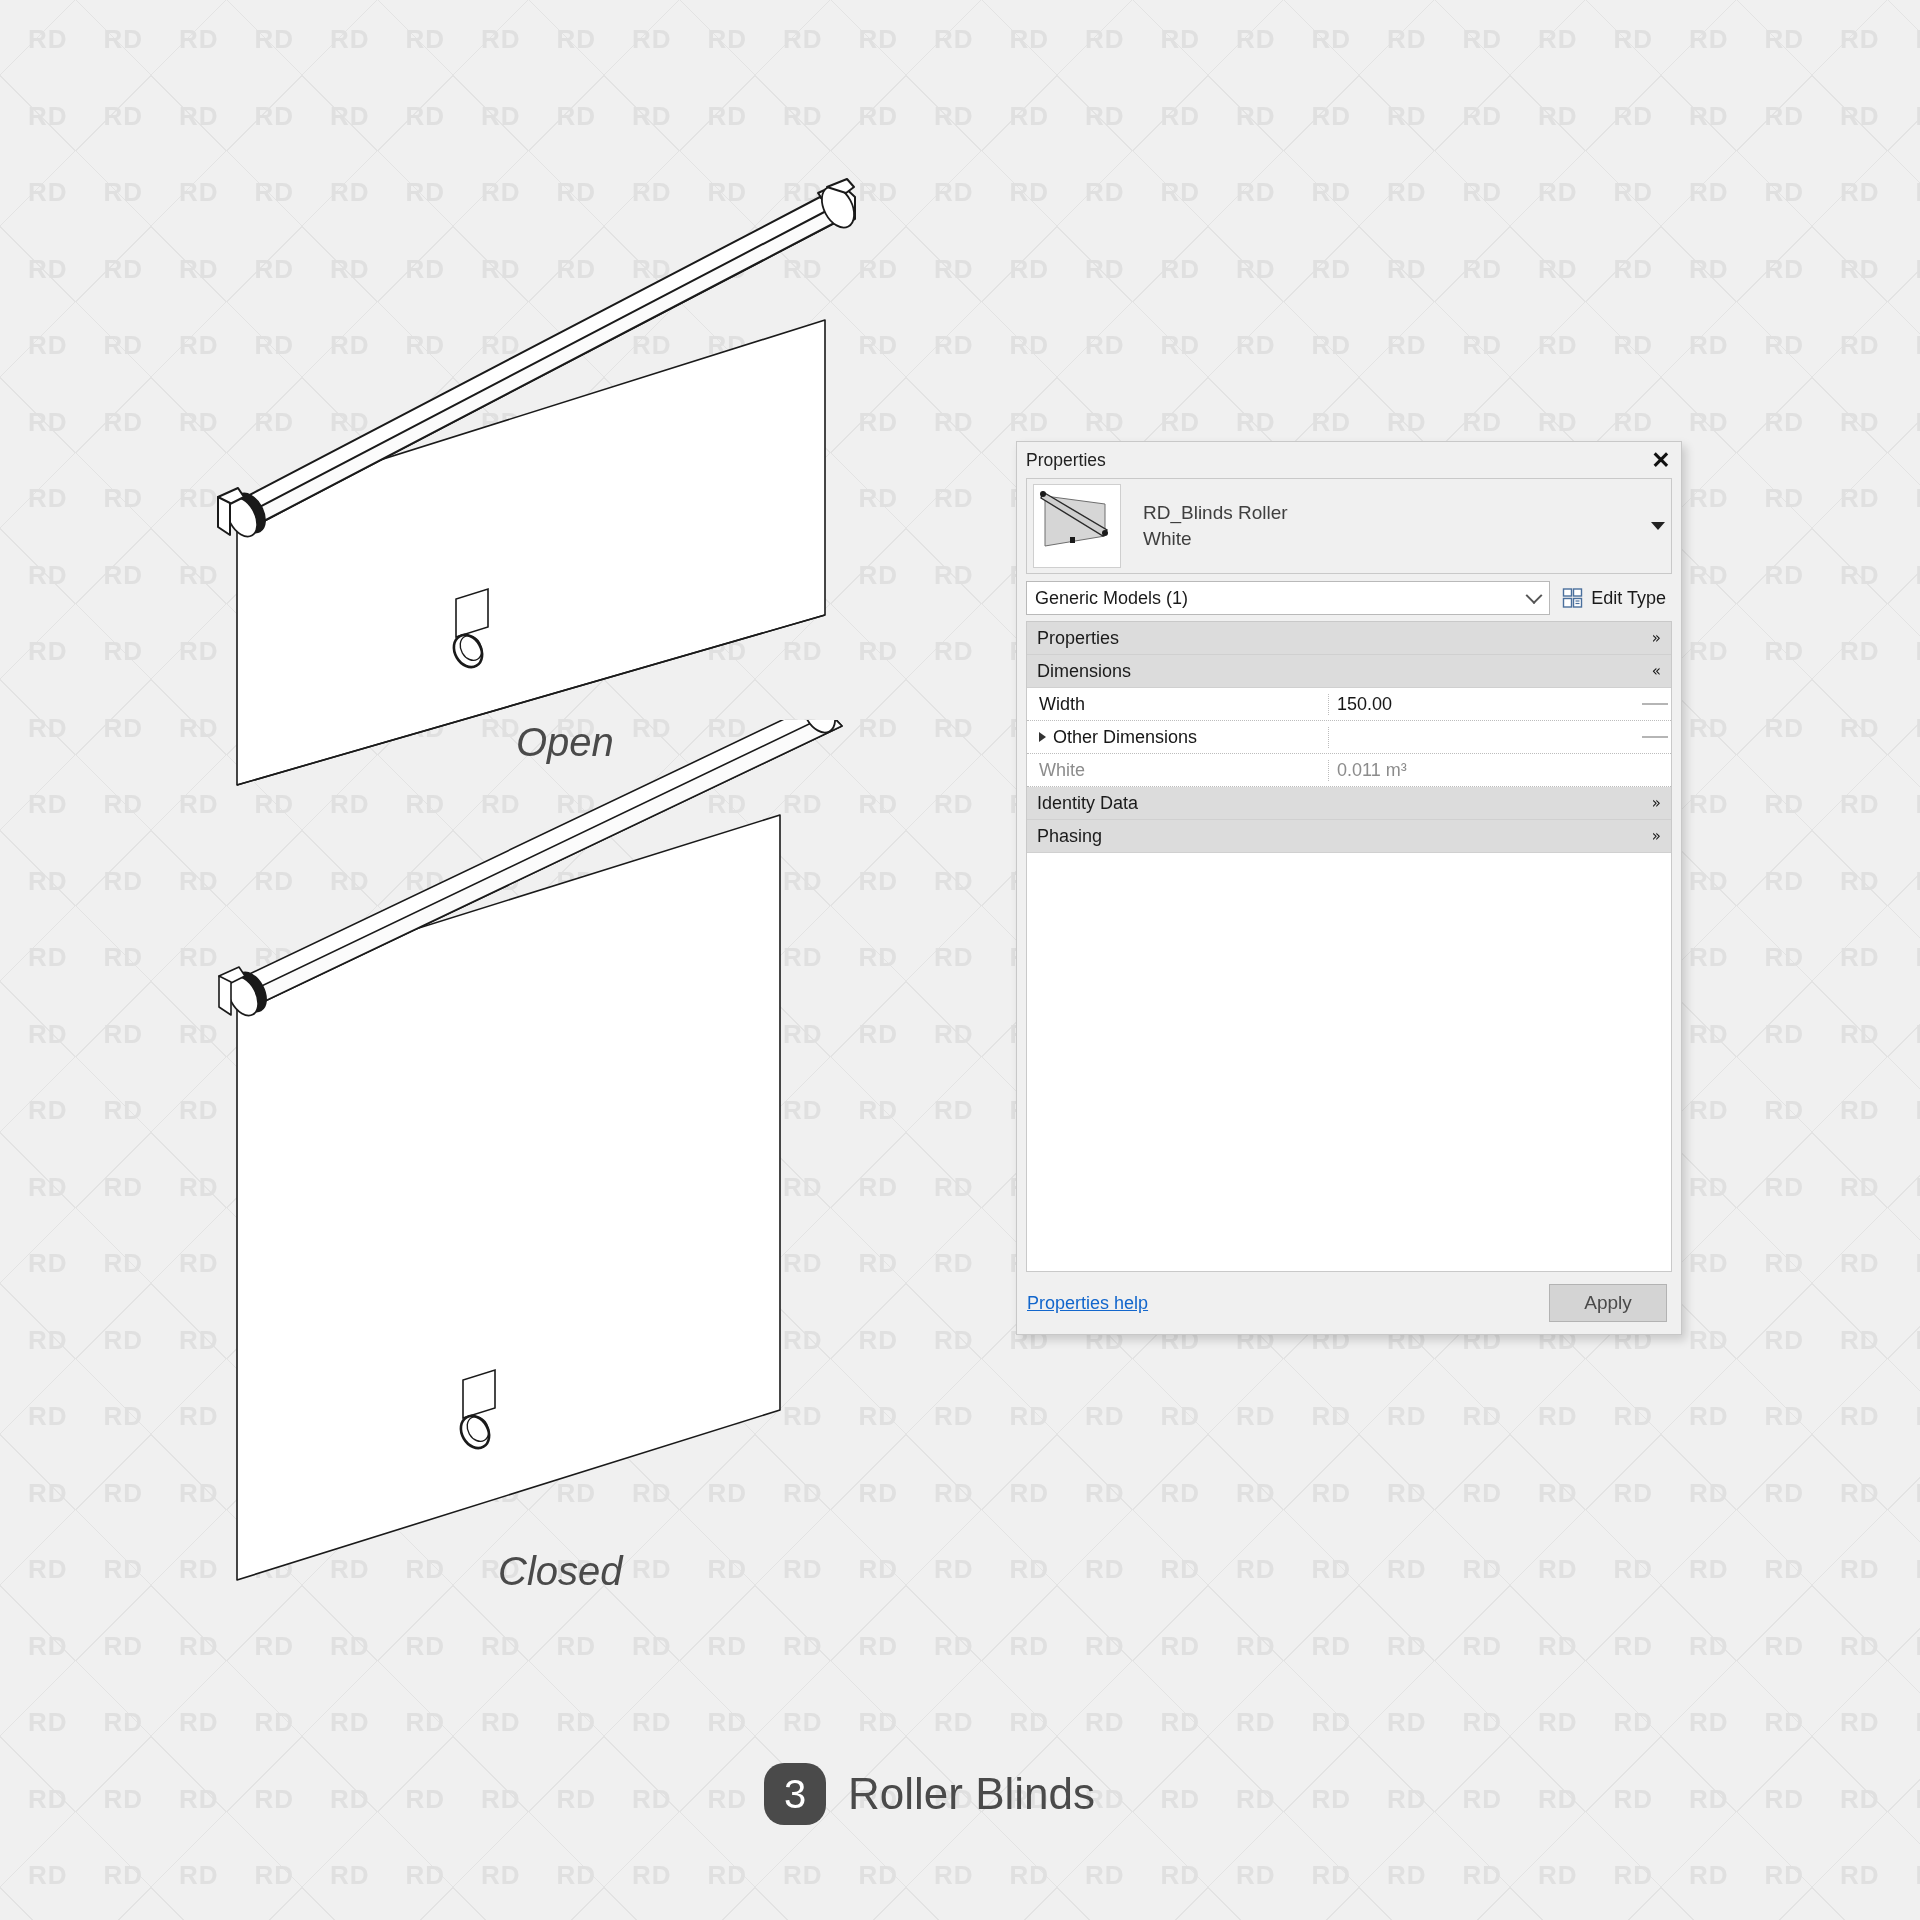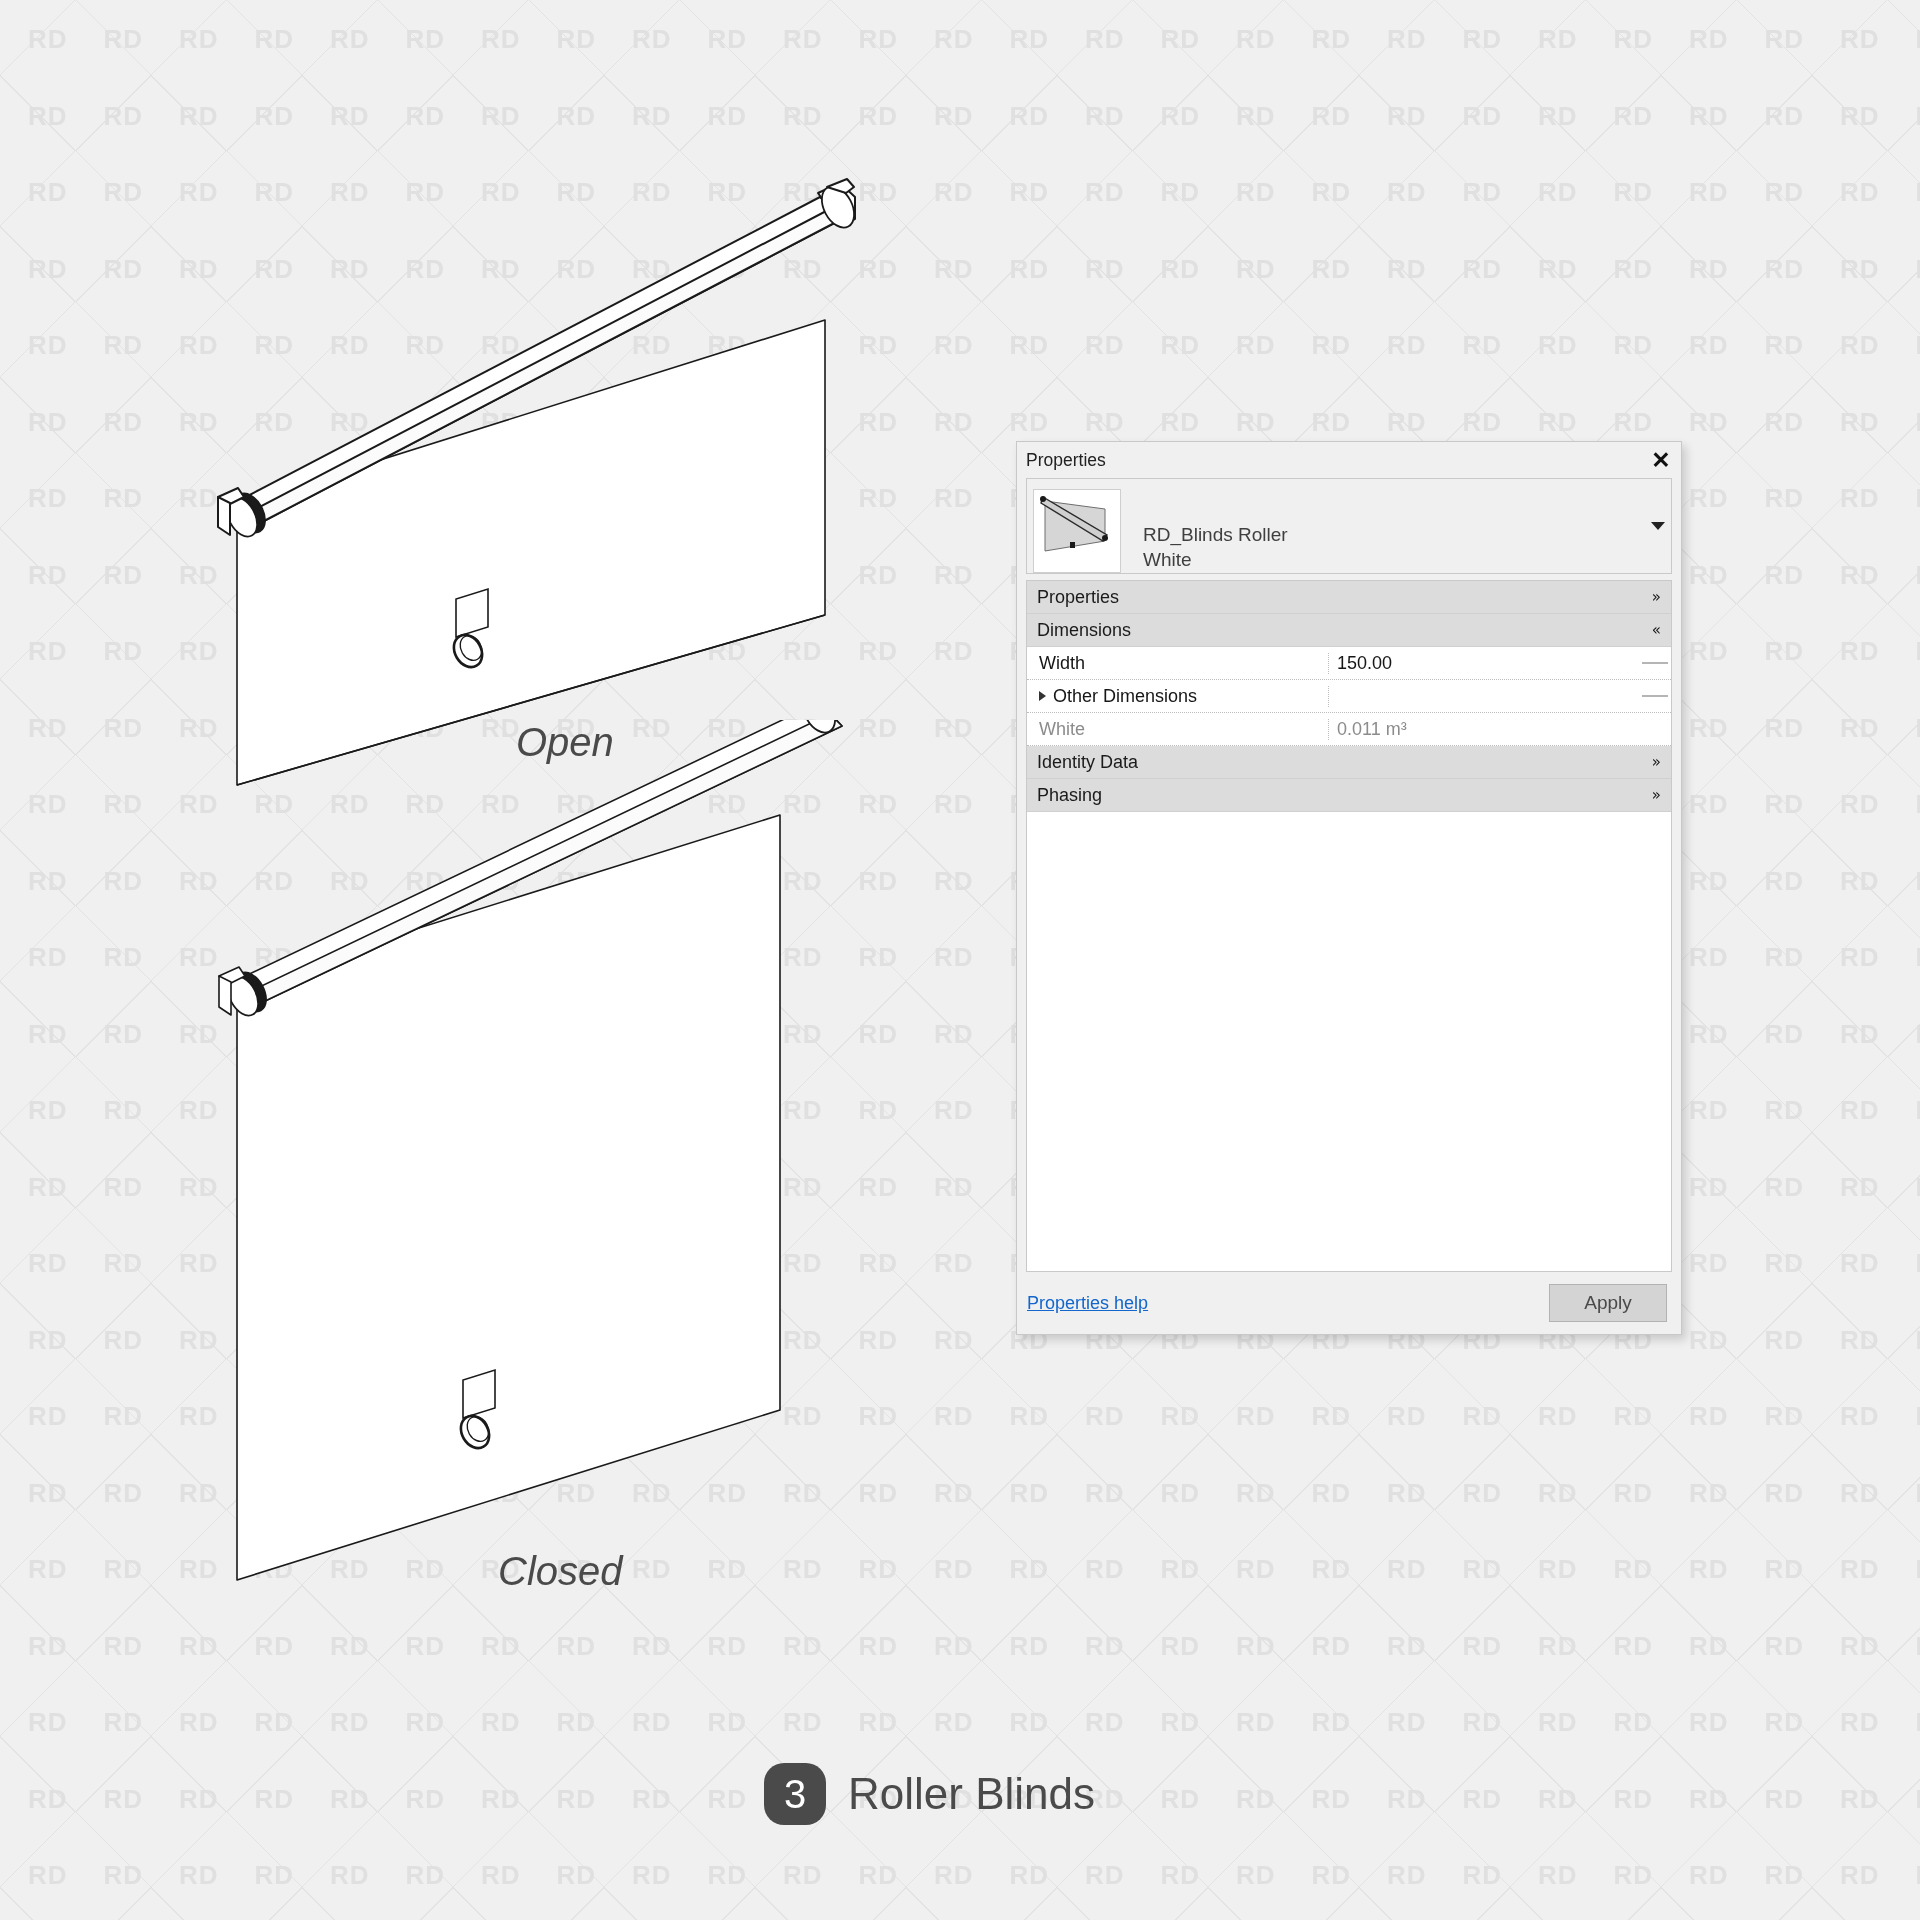--- a/index.html
+++ b/index.html
@@ -87,21 +87,21 @@
     width:28px; height:28px;
     display:flex; align-items:center; justify-content:center;
     font-size:23px; font-weight:bold; color:#111;
     cursor:pointer; line-height:1;
   }
 
   #type-preview-row {
     margin:0 9px; flex:0 0 96px;
     border:1px solid #c9c9c9;
     background:#f0f0f0;
-    display:flex; align-items:flex-end;
+    display:flex; align-items:center;
     position:relative;
   }
   #type-thumb {
     width:88px; height:84px; margin-left:6px;
     background:#fff; border:1px solid #cfcfcf;
     display:flex; align-items:center; justify-content:center;
   }
   #type-name {
     margin-left:22px; flex:1;
     font-size:19px; color:#3f3f3f; line-height:1.35;
@@ -948,20 +948,37 @@
         <rect x="33" y="49" width="5" height="6" fill="#1a1a1a"></rect>
       </svg>
     </div>
     <div id="type-name">
       <div>RD_Blinds Roller</div>
       <div>White</div>
     </div>
     <div id="type-dropdown-arrow"></div>
   </div>
 
+  <div id="selector-row">
+    <div id="category-select">
+      <span>Generic Models (1)</span>
+      <span id="category-chevron"></span>
+    </div>
+    <div id="edit-type-btn">
+      <svg class="edit-type-icon" width="22" height="22" viewBox="0 0 22 22">
+        <rect x="1.5" y="2" width="8" height="7" fill="#fff" stroke="#4a6f9c" stroke-width="1.4"></rect>
+        <rect x="11.5" y="2" width="8" height="7" fill="#fff" stroke="#4a6f9c" stroke-width="1.4"></rect>
+        <rect x="1.5" y="11.5" width="8" height="8.5" fill="#fff" stroke="#4a6f9c" stroke-width="1.4"></rect>
+        <rect x="11.5" y="11.5" width="8" height="8.5" fill="#fff" stroke="#4a6f9c" stroke-width="1.4"></rect>
+        <line x1="13.5" y1="14" x2="17.5" y2="14" stroke="#4a6f9c" stroke-width="1.2"></line>
+        <line x1="13.5" y1="16.5" x2="17.5" y2="16.5" stroke="#4a6f9c" stroke-width="1.2"></line>
+      </svg>
+      <span>Edit Type</span>
+    </div>
+  </div>
 
   <div id="params-area">
 
     <div class="section-header">
       <span class="sh-label">Properties</span>
       <span class="chev">»</span>
     </div>
 
     <div class="section-header">
       <span class="sh-label">Dimensions</span>

